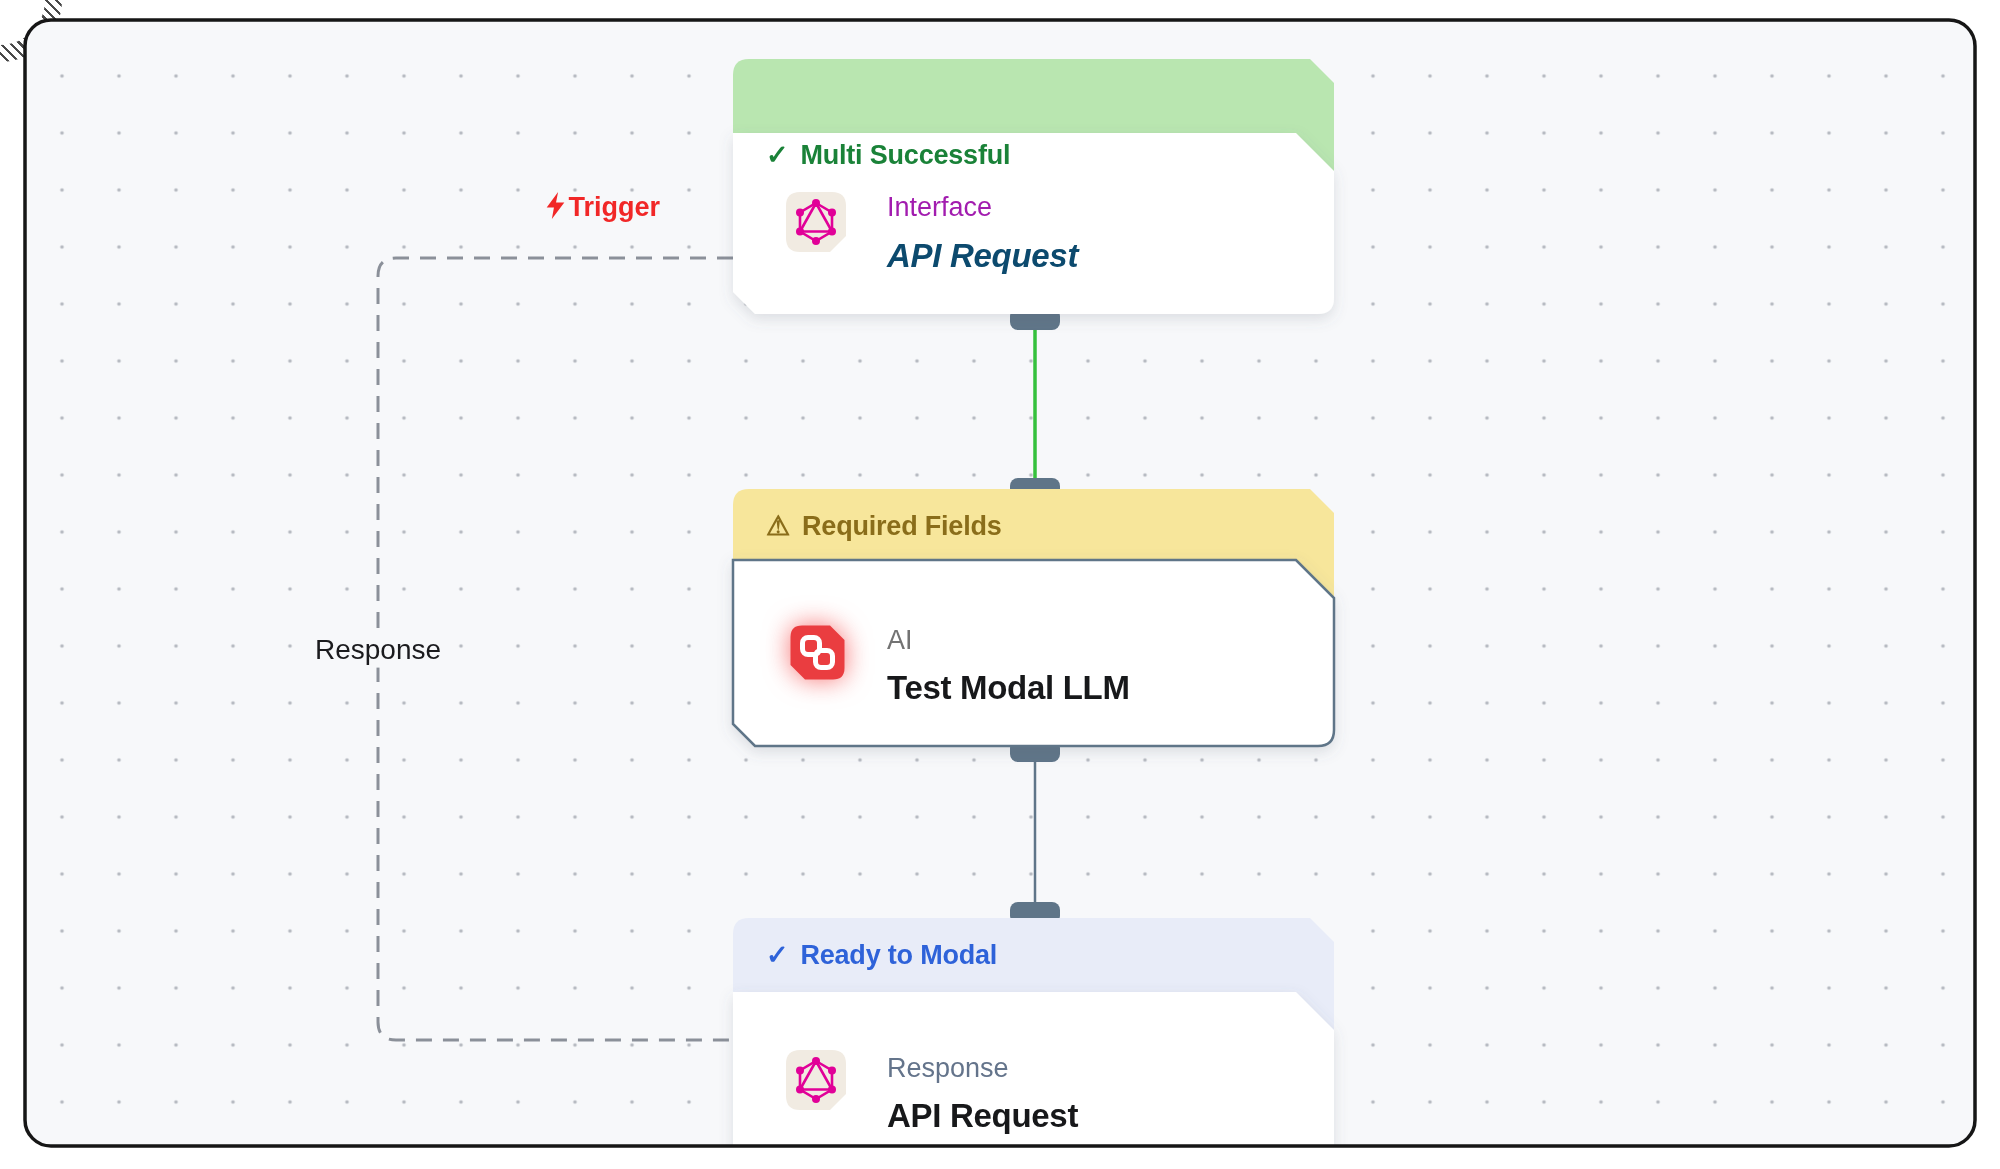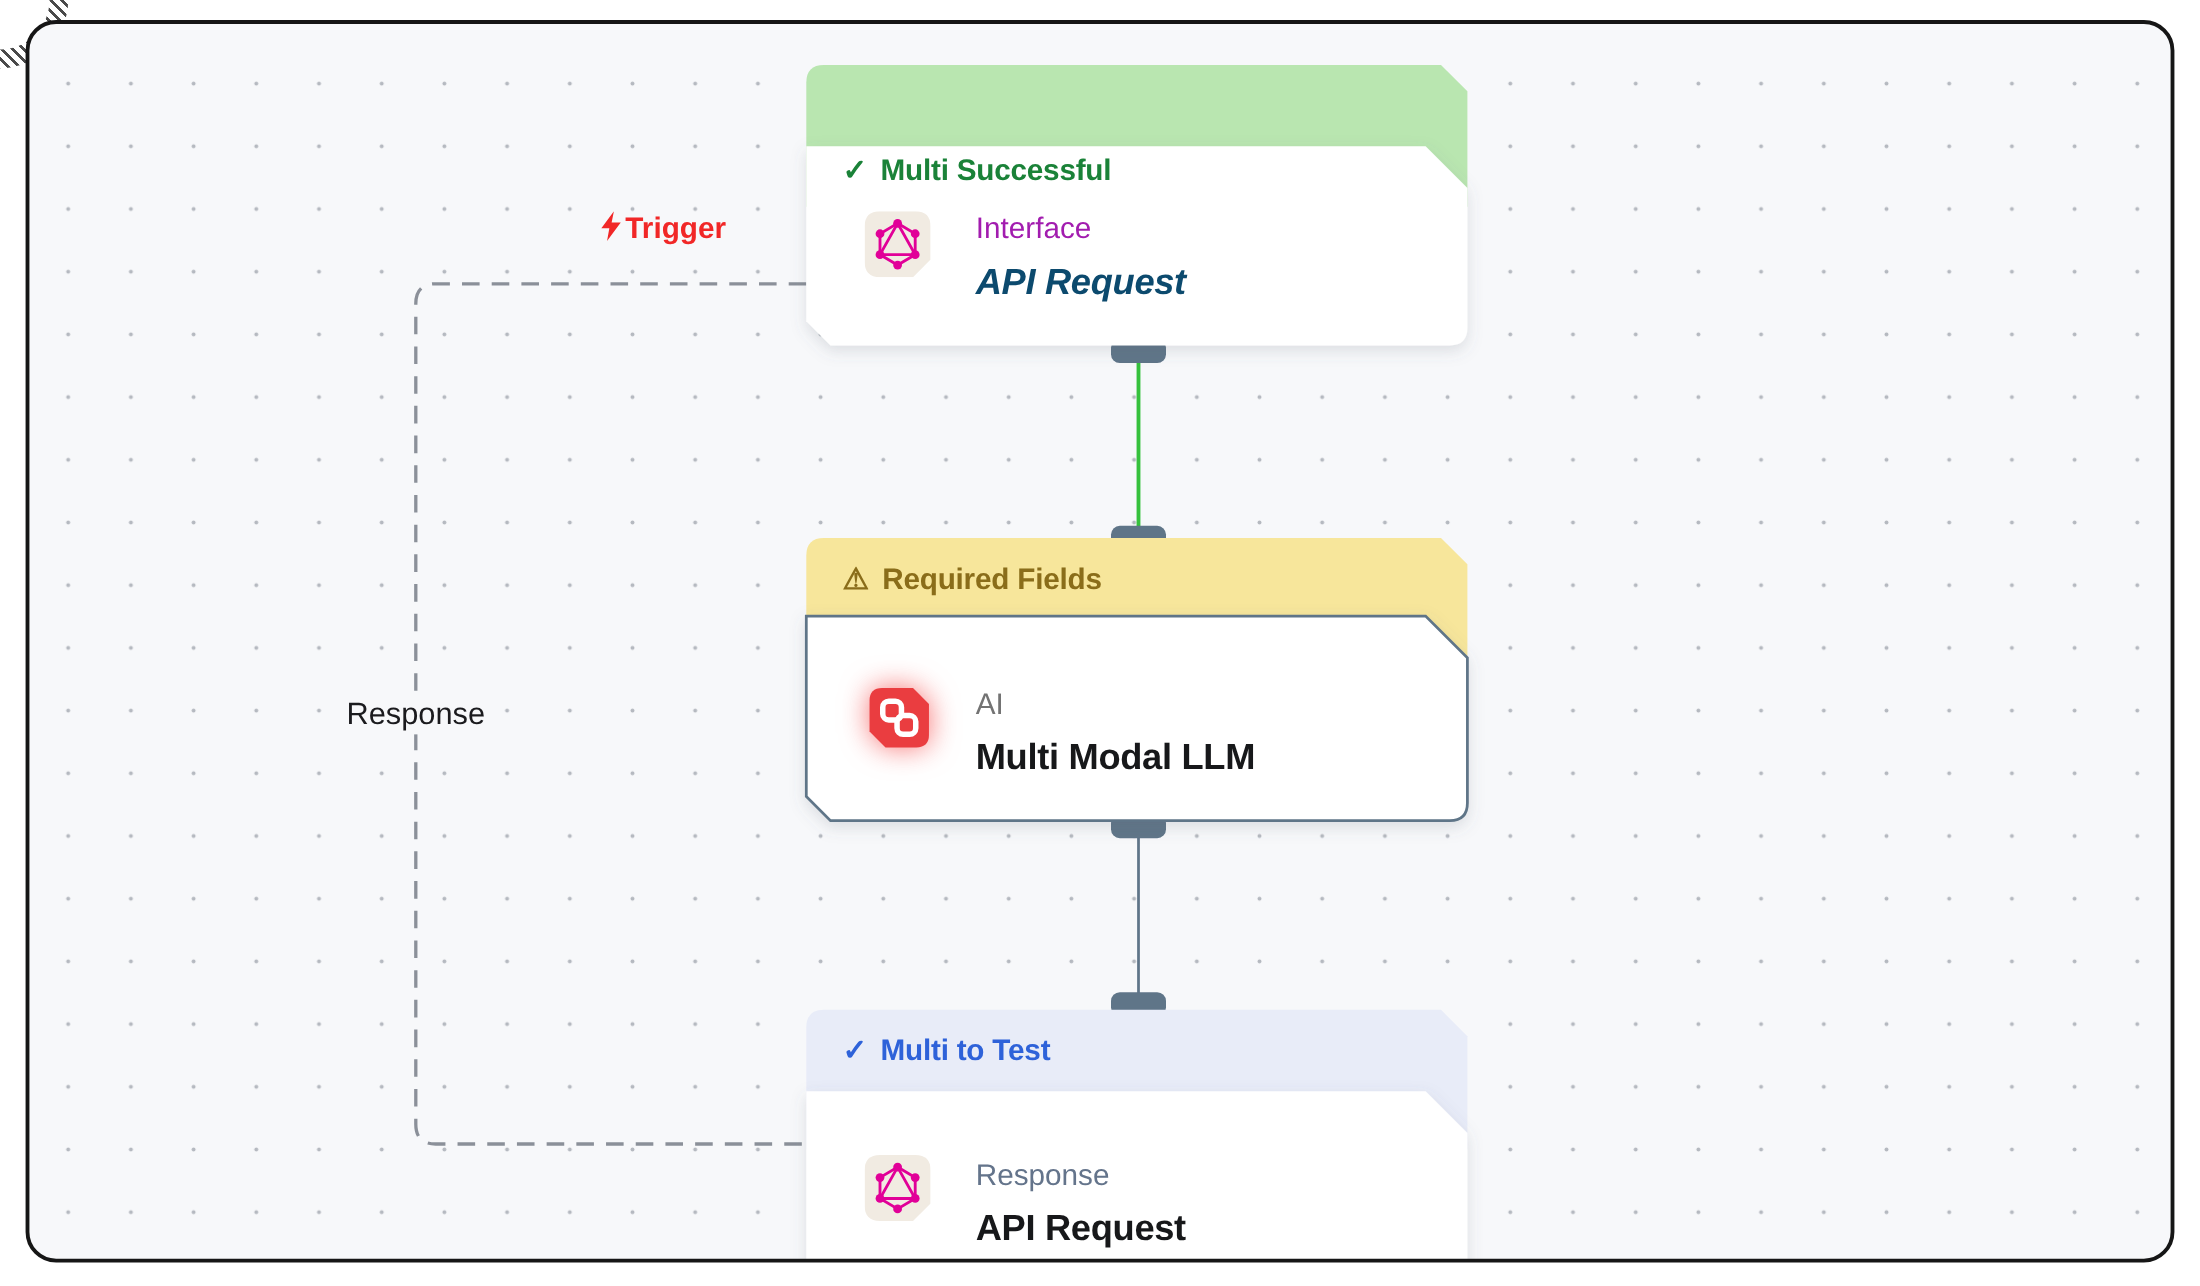--- a/index.html
+++ b/index.html
@@ -135,27 +135,27 @@
     <div class="abs" style="left:56px;top:135px;width:57px;height:57px;">
       <svg class="glow-icon" width="57" height="57" viewBox="0 0 57 57">
         <path d="M 13 1.5 H 41 L 55.5 16 V 44 Q 55.5 55.5 44 55.5 H 16 L 1.5 41 V 13 Q 1.5 1.5 13 1.5 Z" fill="#ea3d40"></path>
         <g fill="none" stroke="#ffffff" stroke-width="5">
           <rect x="13.5" y="13.5" width="17" height="17" rx="5.5"></rect>
           <rect x="26.5" y="26.5" width="17" height="17" rx="5.5"></rect>
         </g>
       </svg>
     </div>
     <div class="abs cat-label" style="left: 154px; top: 137px; color: #737373;">AI</div>
-    <div class="abs node-title" style="left: 154px; top: 181px; color: rgb(23, 24, 26);">Multi Modal LLM</div>
+    <div class="abs node-title" style="left: 154px; top: 181px; color: rgb(23, 24, 26);">Test Modal LLM</div>
   </div>
 
   <div class="abs node-hit" style="left:733px;top:918px;width:601px;height:228px;">
     <div class="abs status-row" style="left:33px;top:20px;color:#2e62d9;">
       <span class="status-glyph">✓</span>
-      <span>Multi to Test</span>
+      <span>Ready to Modal</span>
     </div>
     <div class="abs icon-tile" style="left:53px;top:132px;">
       <svg width="60" height="60" viewBox="0 0 60 60">
         <path d="M 14 0 H 46 Q 60 0 60 14 V 44 L 44 60 H 14 Q 0 60 0 46 V 14 Q 0 0 14 0 Z" fill="#f1ebe2"></path>
         <g transform="translate(8,6)" stroke="#e10098" fill="none" stroke-width="2.6">
           <path d="M 22 5 L 38 14.5 V 33.5 L 22 43 L 6 33.5 V 14.5 Z"></path>
           <path d="M 22 5 L 38 33.5 H 6 Z"></path>
         </g>
         <g transform="translate(8,6)" fill="#e10098">
           <circle cx="22" cy="5" r="4"></circle>

